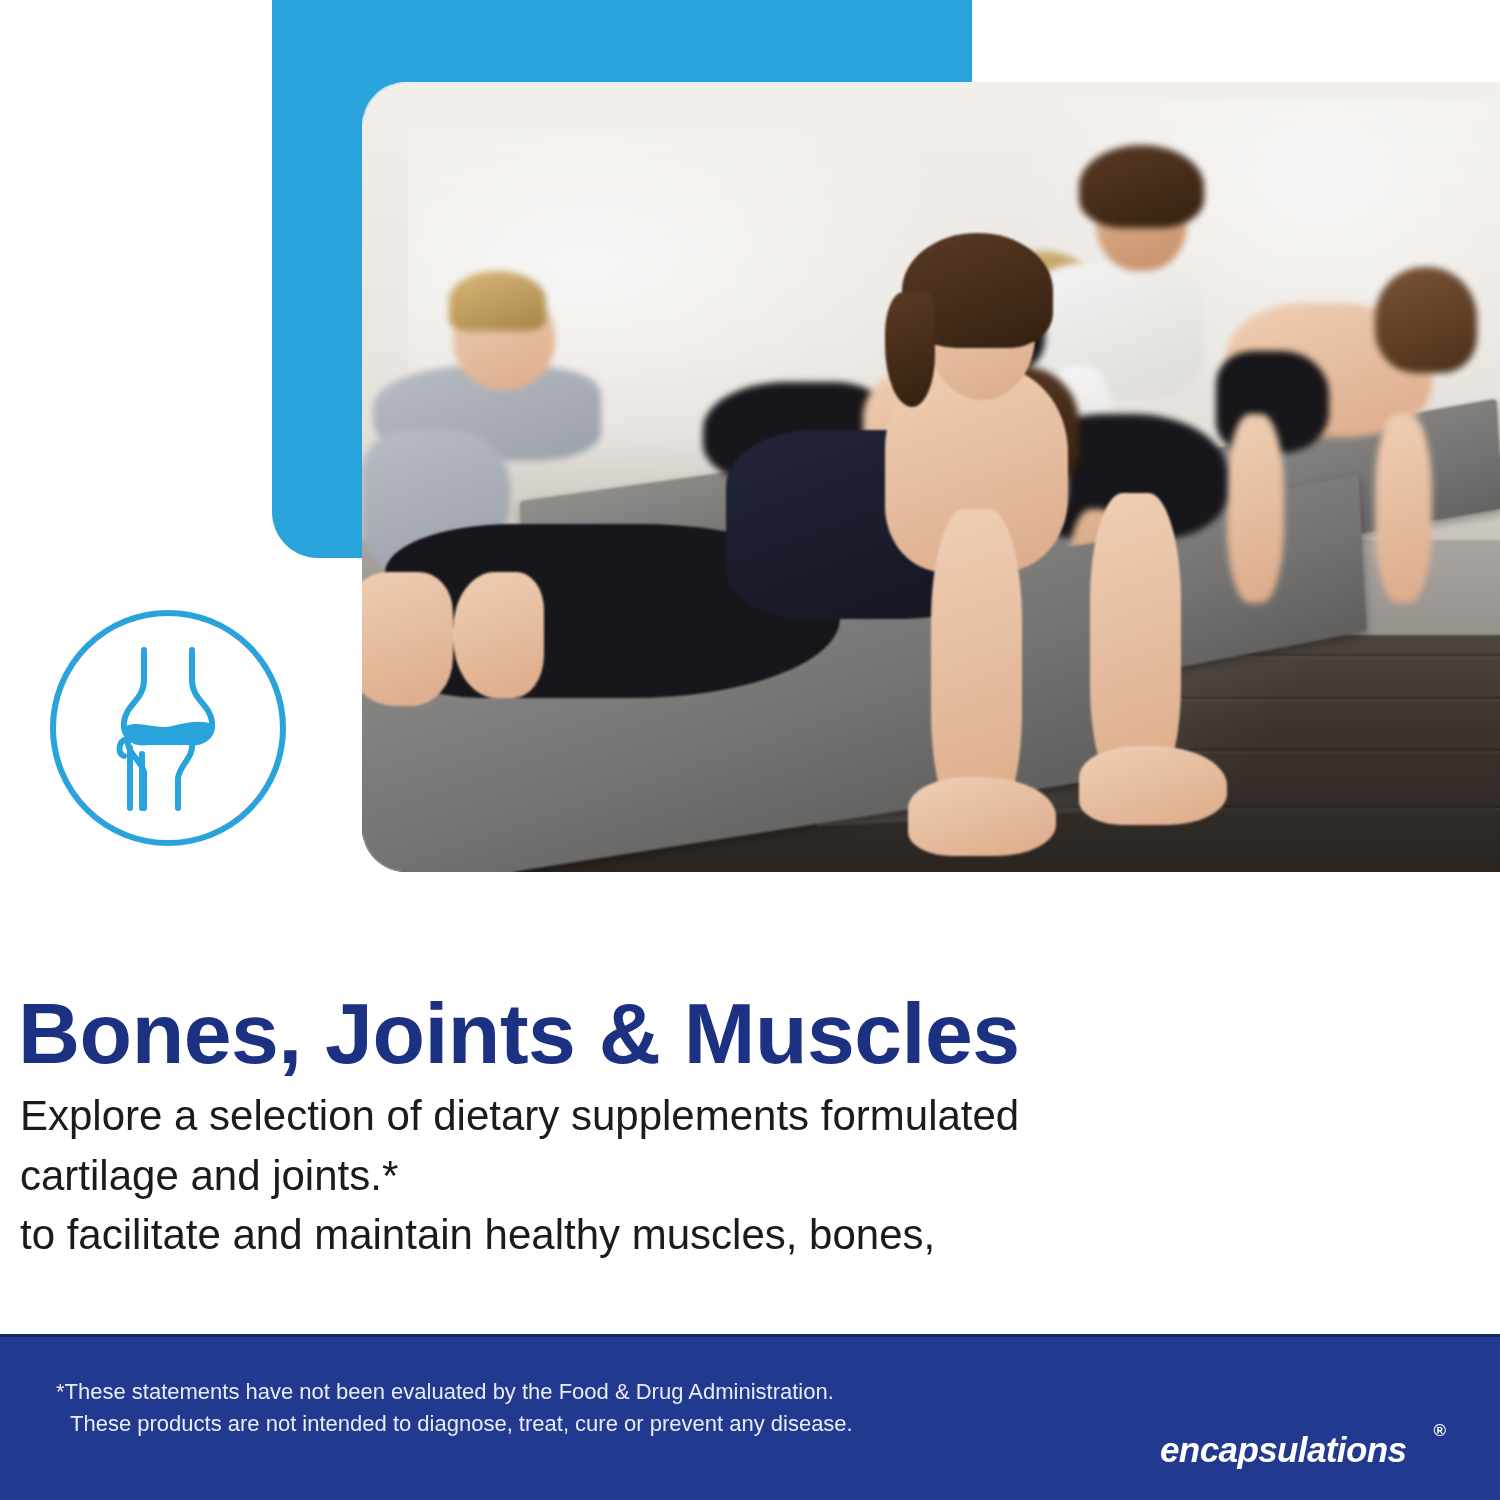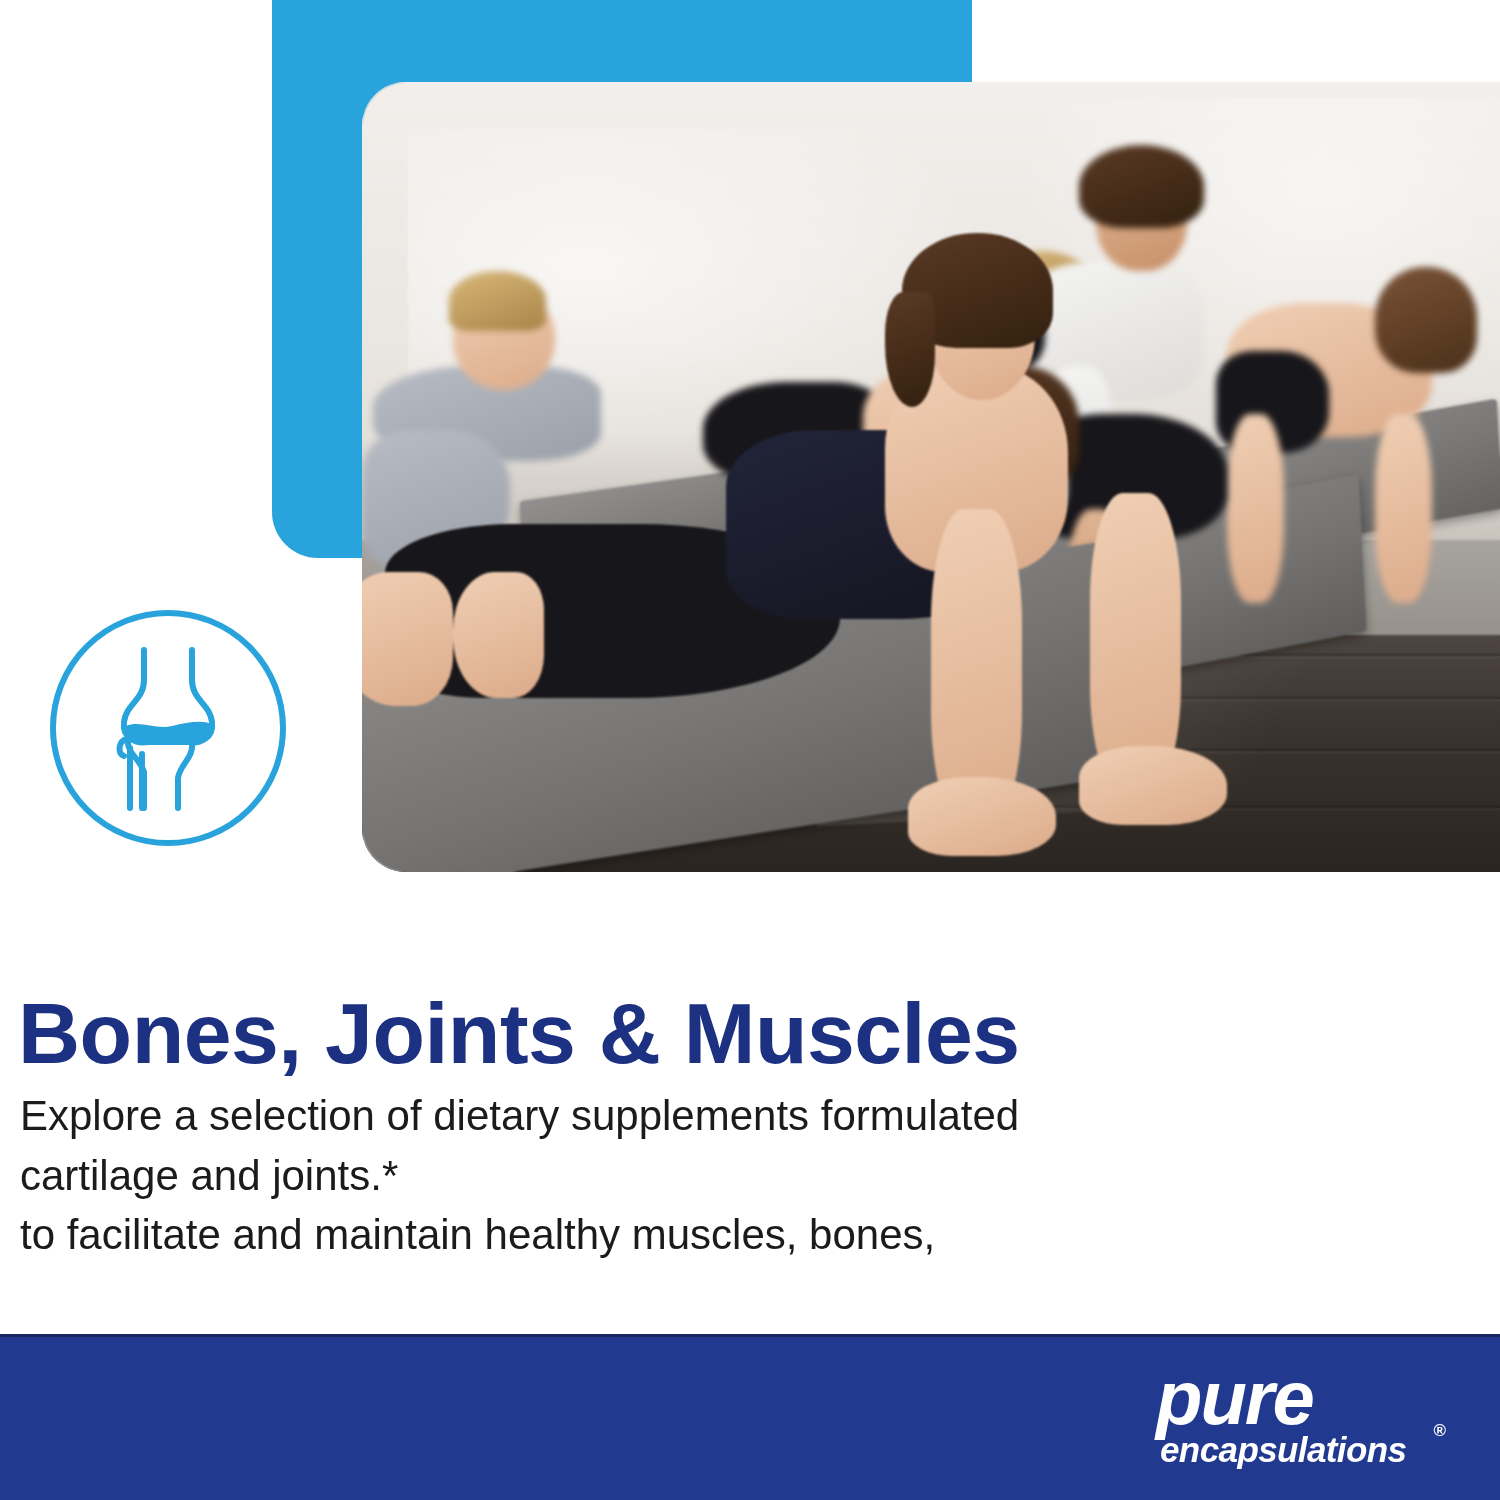--- a/index.html
+++ b/index.html
@@ -368,20 +368,23 @@
   <div class="subcopy">
     <span class="line">Explore a selection of dietary supplements formulated</span>
     <span class="line">cartilage and joints.*</span>
     <span class="line">to facilitate and maintain healthy muscles, bones,</span>
   </div>
 
   <div class="footer">
     <div class="footer-top-rule"></div>
   </div>
 
+  <div class="disclaimer">
+    <span class="dline l1">*These statements have not been evaluated by the Food &amp; Drug Administration.</span>
+    <span class="dline l2">These products are not intended to diagnose, treat, cure or prevent any disease.</span>
+  </div>
 
   <div class="logo">
-    <span class="logo-pure">pure</span>
     <span class="logo-encaps">encapsulations</span>
     <span class="logo-reg">®</span>
   </div>
 
 </div>
 
 </body></html>

